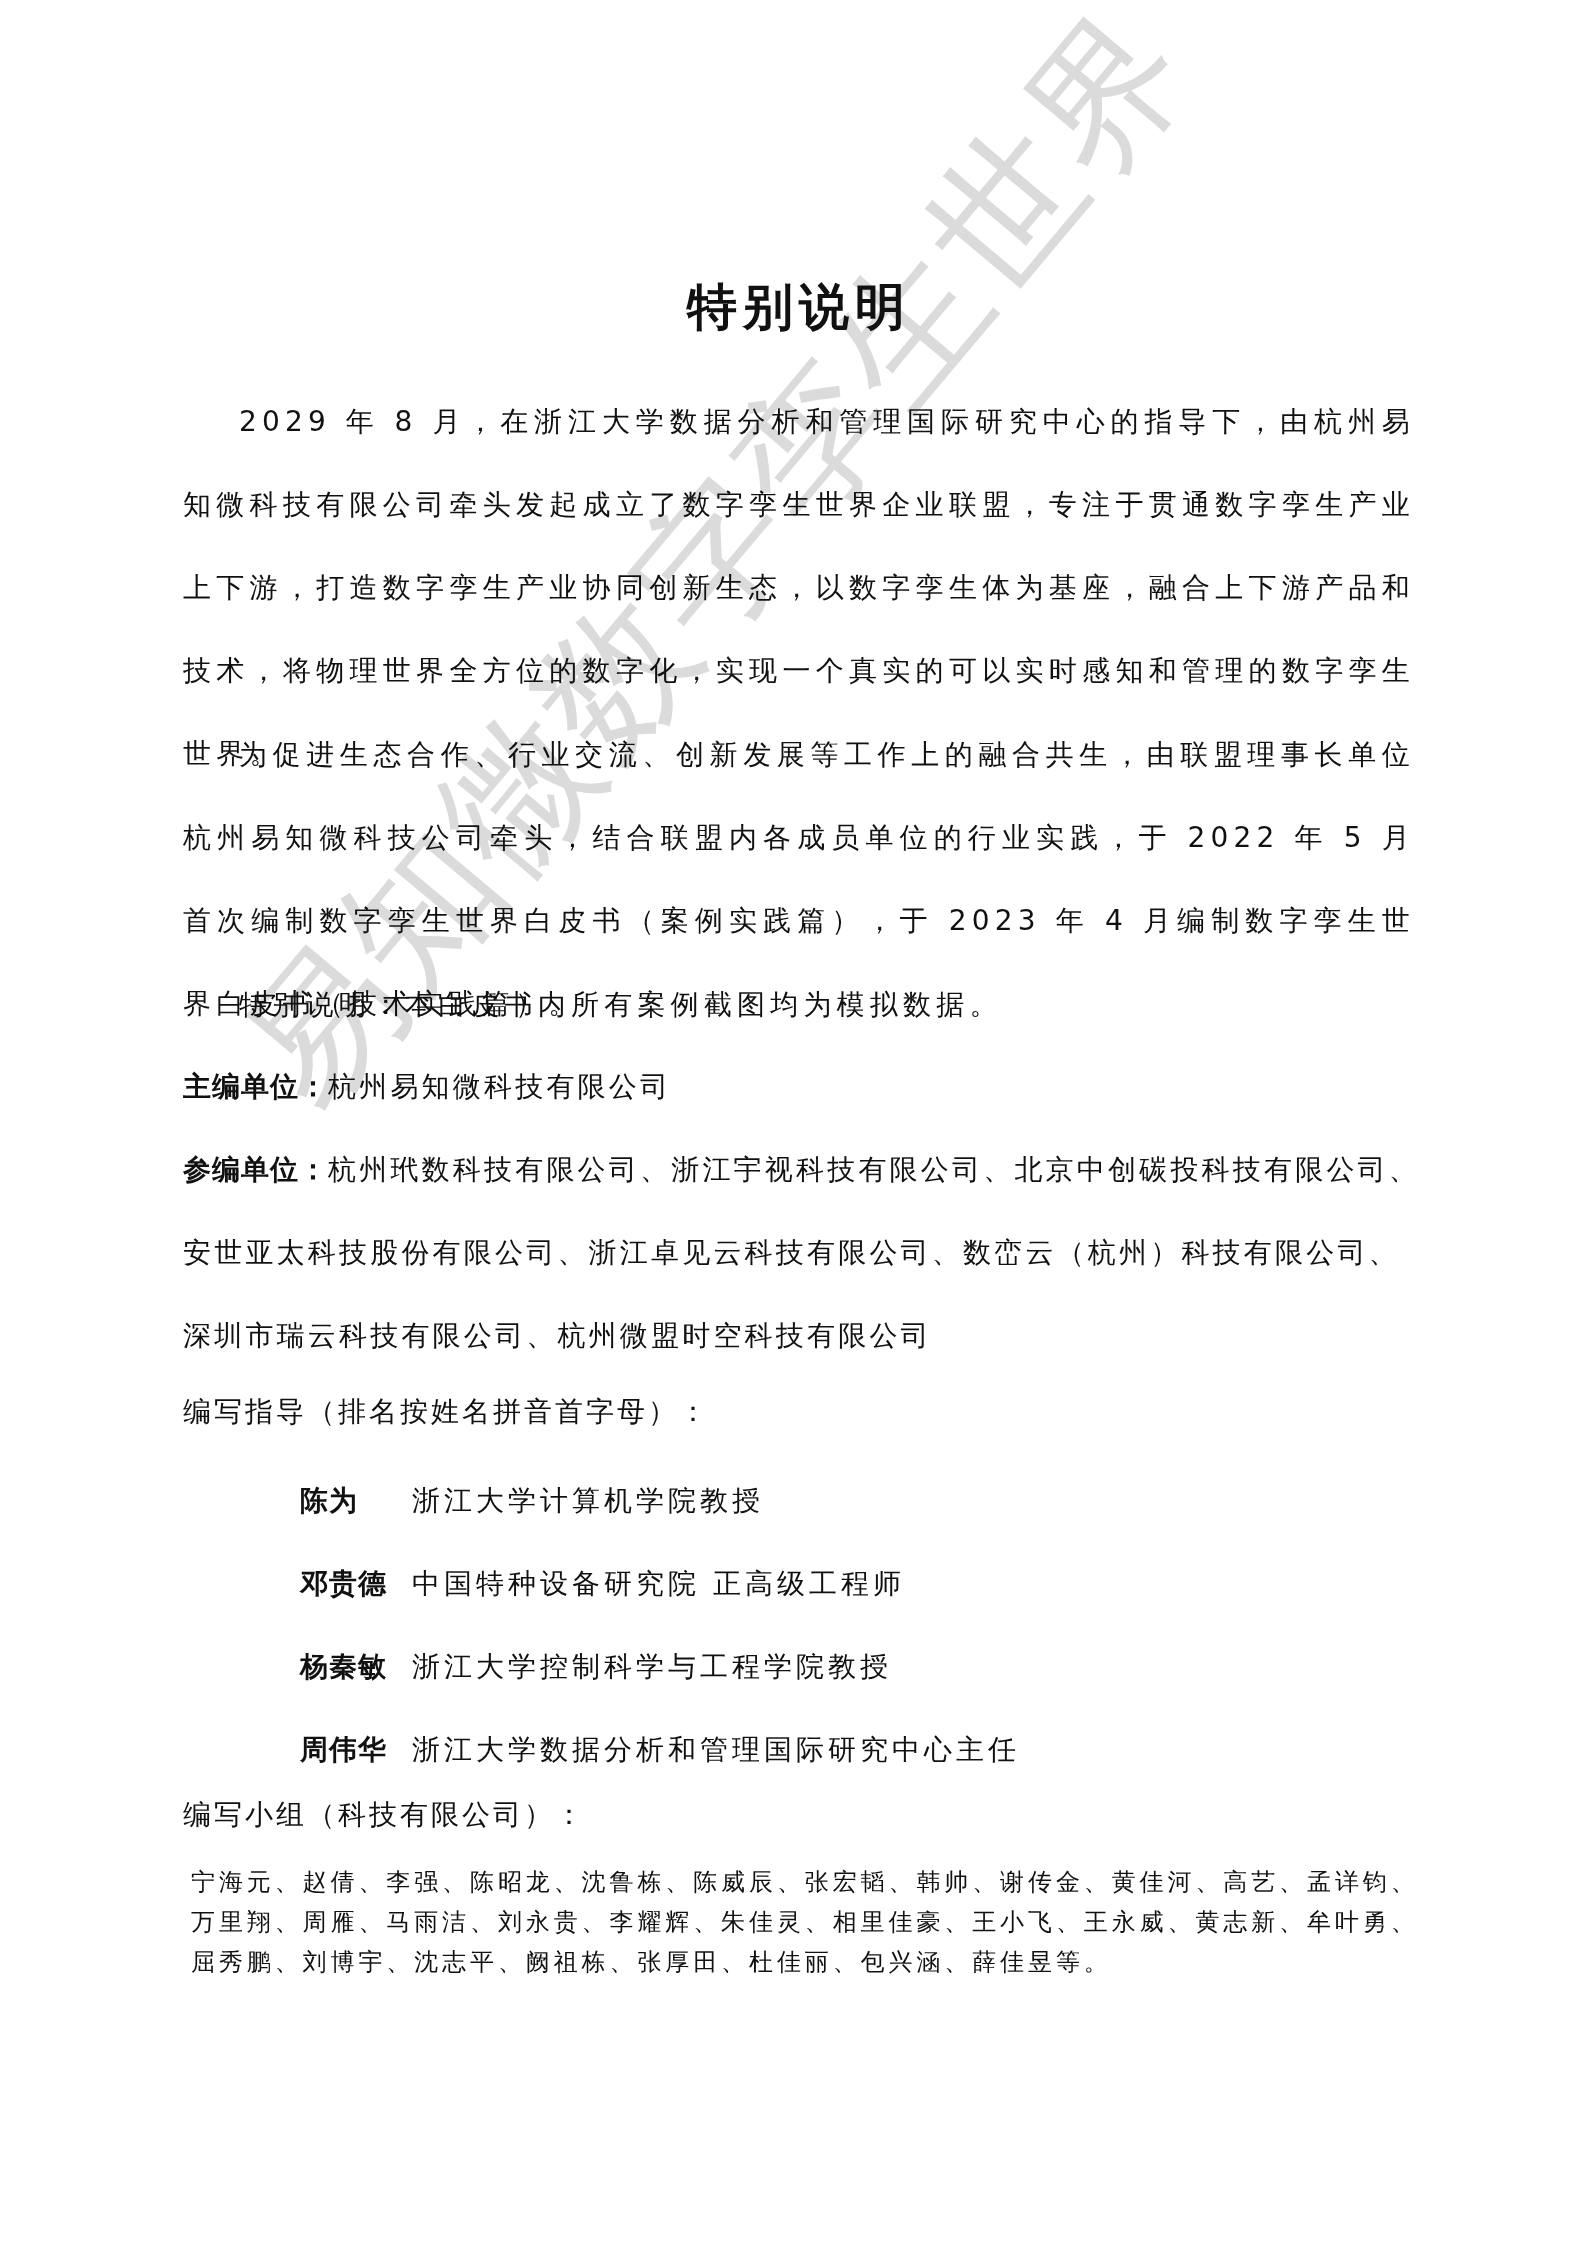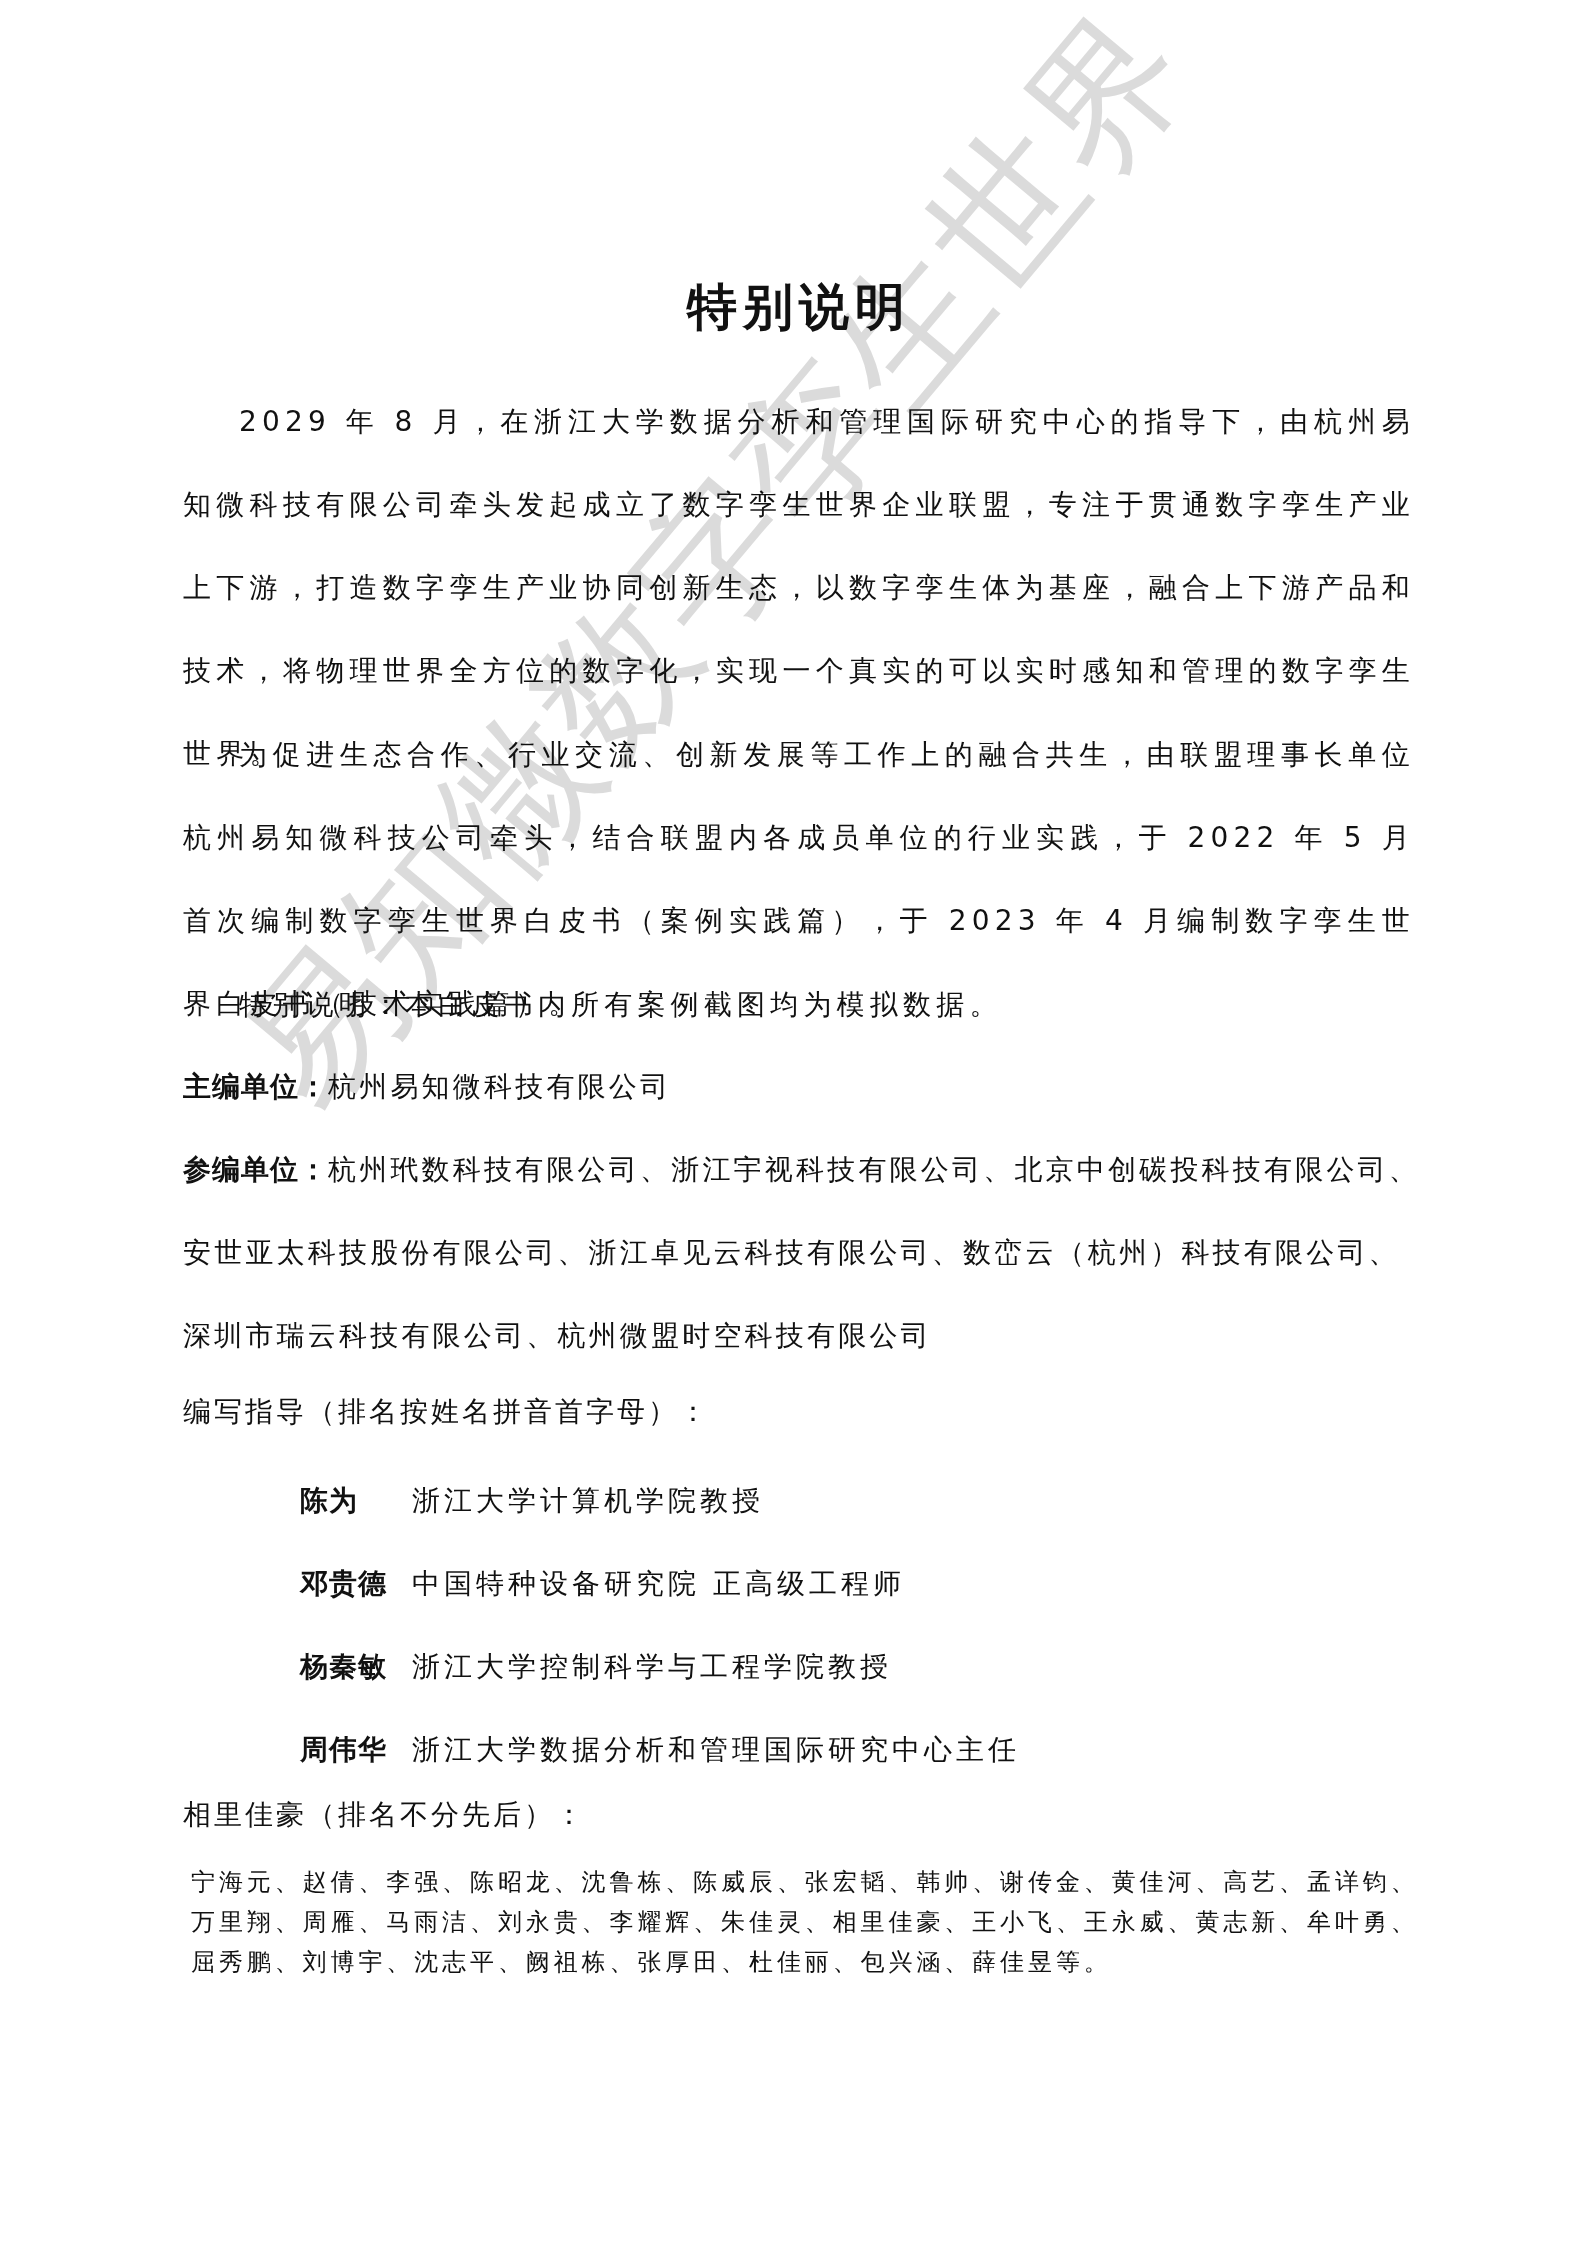--- a/index.html
+++ b/index.html
@@ -150,18 +150,18 @@
     <div class="advisor a1">
       <span class="name">邓贵德</span><span class="role">中国特种设备研究院 正高级工程师</span>
     </div>
     <div class="advisor a2">
       <span class="name">杨秦敏</span><span class="role">浙江大学控制科学与工程学院教授</span>
     </div>
     <div class="advisor a3">
       <span class="name">周伟华</span><span class="role">浙江大学数据分析和管理国际研究中心主任</span>
     </div>
 
-    <div class="heading h-team">相里佳豪（排名不分先后）：</div>
+    <div class="heading h-team">编写小组（科技有限公司）：</div>
 
     <div class="team">宁海元、赵倩、李强、陈昭龙、沈鲁栋、陈威辰、张宏韬、韩帅、谢传金、黄佳河、高艺、孟详钧、万里翔、周雁、马雨洁、刘永贵、李耀辉、朱佳灵、相里佳豪、王小飞、王永威、黄志新、牟叶勇、屈秀鹏、刘博宇、沈志平、阙祖栋、张厚田、杜佳丽、包兴涵、薛佳昱等。</div>
 
   </div>
 </div>
 
 </body></html>

